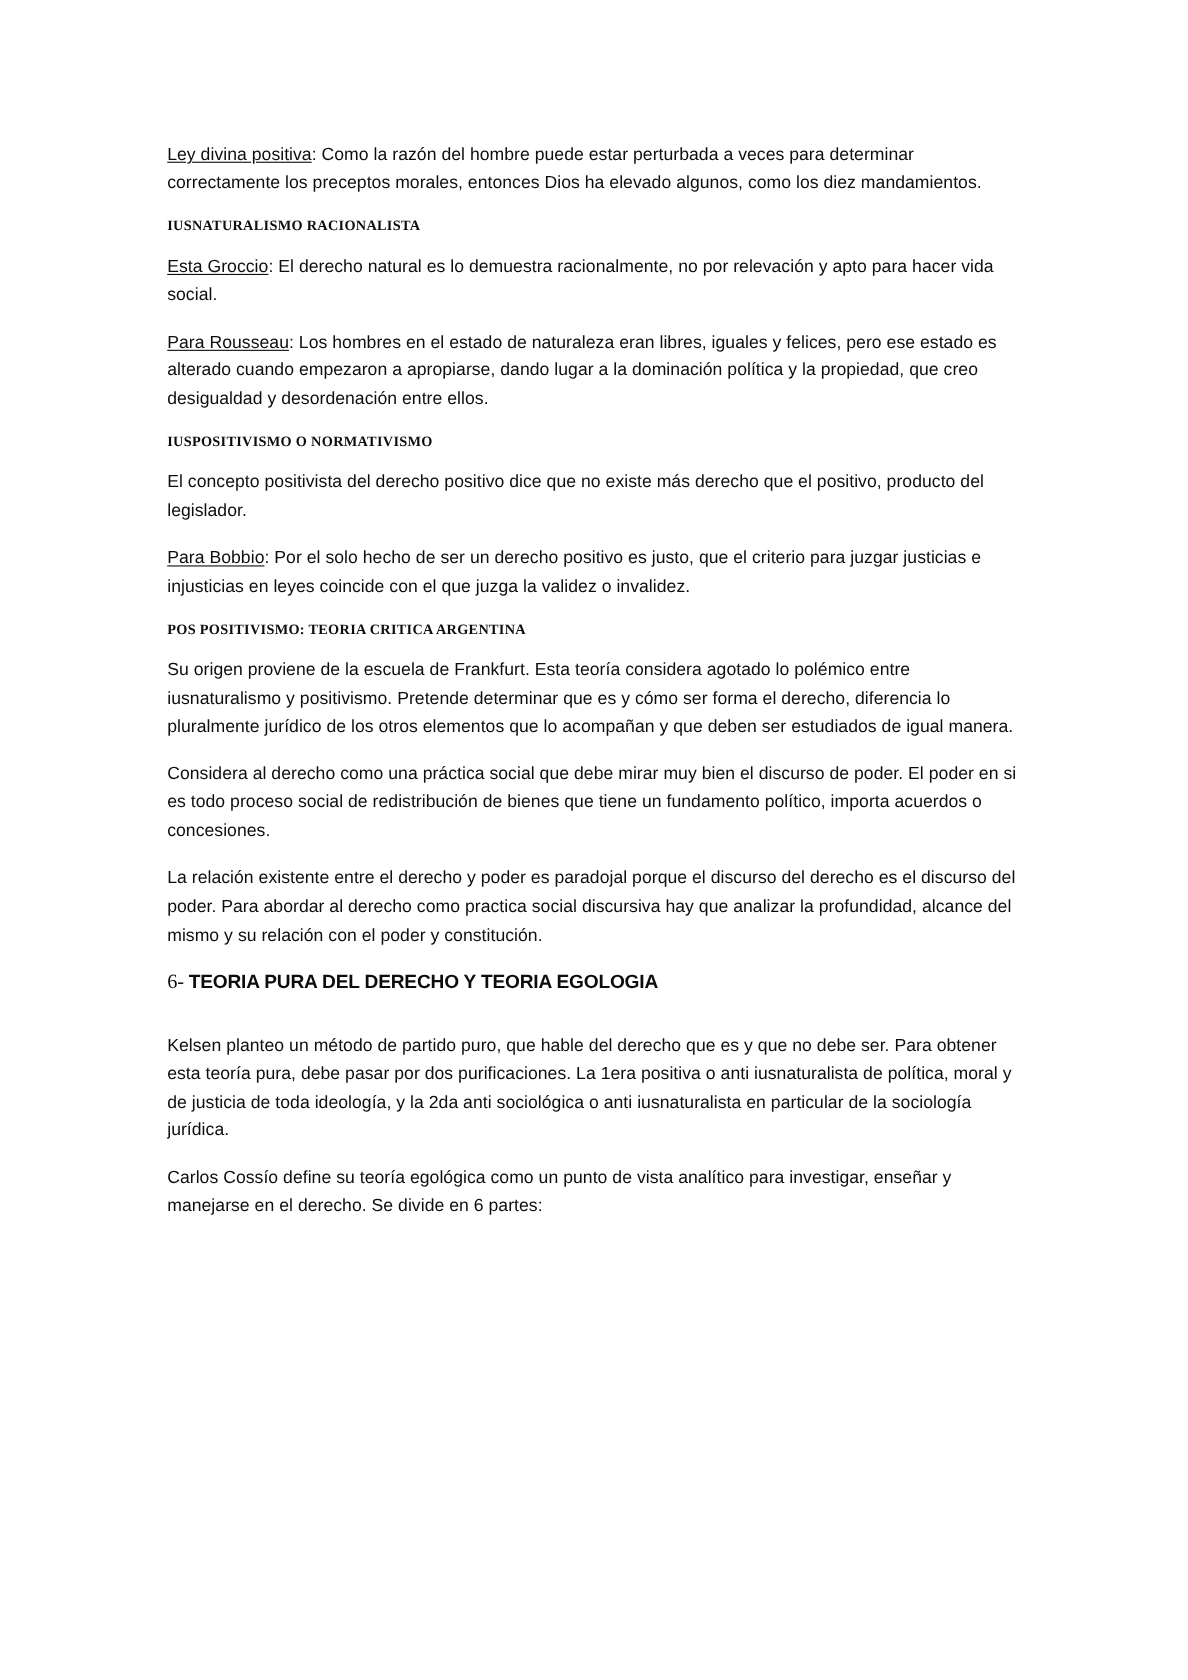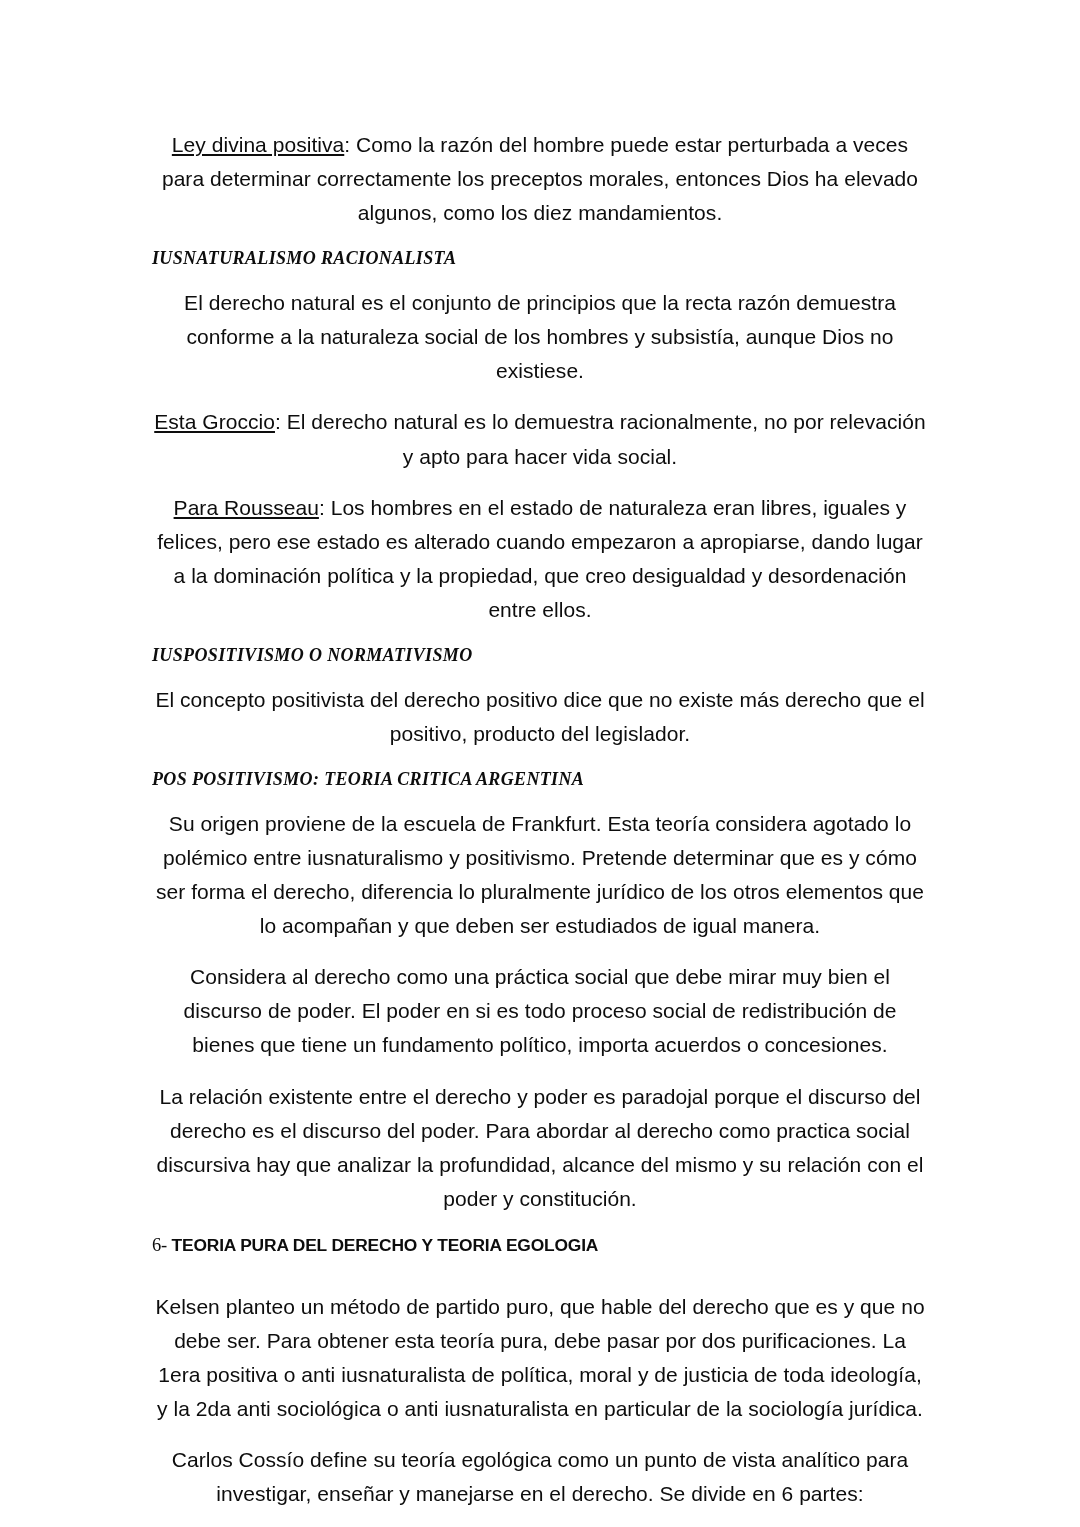--- a/index.html
+++ b/index.html
@@ -16,35 +16,34 @@
   }
   .page {
     box-sizing: border-box;
     width: 1080px;
     height: 1527px;
     padding: 128px 152px 0 152px;
     background: #ffffff;
   }
   .body-par {
     font-family: "Liberation Sans", sans-serif;
-    font-size: 21px;
+    font-size: 16px;
     line-height: 1.62;
     color: #0d0d0d;
     margin: 0 0 17px 0;
-    text-align: center;
+    text-align: left;
     letter-spacing: 0.002em;
   }
   .heading-serif {
     font-family: "Liberation Serif", serif;
-    font-size: 18px;
+    font-size: 13px;
     line-height: 1.3;
     color: #0d0d0d;
     margin: 0 0 16px 0;
     letter-spacing: 0.02em;
-    font-style: italic;
   }
   .heading-sans {
     font-family: "Liberation Sans", sans-serif;
     font-size: 17.4px;
     font-weight: bold;
     line-height: 1.35;
     color: #0d0d0d;
     margin: 0 0 32px 0;
     letter-spacing: -0.01em;
   }
@@ -61,31 +60,31 @@
 </head>
 <body>
 
 <div class="page">
 
   <p class="body-par"><span class="u">Ley divina positiva</span><span>: Como la razón del hombre puede estar perturbada a veces para determinar correctamente los preceptos morales, entonces Dios ha elevado algunos, como los diez mandamientos.</span></p>
 
 
   <h2 class="heading-serif">IUSNATURALISMO RACIONALISTA</h2>
 
-  <p class="body-par"><span>El derecho natural es el conjunto de principios que la recta razón demuestra conforme a la naturaleza social de los hombres y subsistía, aunque Dios no existiese.</span></p>
 
   <p class="body-par"><span class="u">Esta Groccio</span><span>: El derecho natural es lo demuestra racionalmente, no por relevación y apto para hacer vida social.</span></p>
 
   <p class="body-par"><span class="u">Para Rousseau</span><span>: Los hombres en el estado de naturaleza eran libres, iguales y felices, pero ese estado es alterado cuando empezaron a apropiarse, dando lugar a la dominación política y la propiedad, que creo desigualdad y desordenación entre ellos.</span></p>
 
 
   <h2 class="heading-serif">IUSPOSITIVISMO O NORMATIVISMO</h2>
 
   <p class="body-par"><span>El concepto positivista del derecho positivo dice que no existe más derecho que el positivo, producto del legislador.</span></p>
 
+  <p class="body-par"><span class="u">Para Bobbio</span><span>: Por el solo hecho de ser un derecho positivo es justo, que el criterio para juzgar justicias e injusticias en leyes coincide con el que juzga la validez o invalidez.</span></p>
 
   <h2 class="heading-serif">POS POSITIVISMO: TEORIA CRITICA ARGENTINA</h2>
 
   <p class="body-par"><span>Su origen proviene de la escuela de Frankfurt. Esta teoría considera agotado lo polémico entre iusnaturalismo y positivismo. Pretende determinar que es y cómo ser forma el derecho, diferencia lo pluralmente jurídico de los otros elementos que lo acompañan y que deben ser estudiados de igual manera.</span></p>
 
   <p class="body-par"><span>Considera al derecho como una práctica social que debe mirar muy bien el discurso de poder. El poder en si es todo proceso social de redistribución de bienes que tiene un fundamento político, importa acuerdos o concesiones.</span></p>
 
   <p class="body-par"><span>La relación existente entre el derecho y poder es paradojal porque el discurso del derecho es el discurso del poder. Para abordar al derecho como practica social discursiva hay que analizar la profundidad, alcance del mismo y su relación con el poder y constitución.</span></p>
 
 

